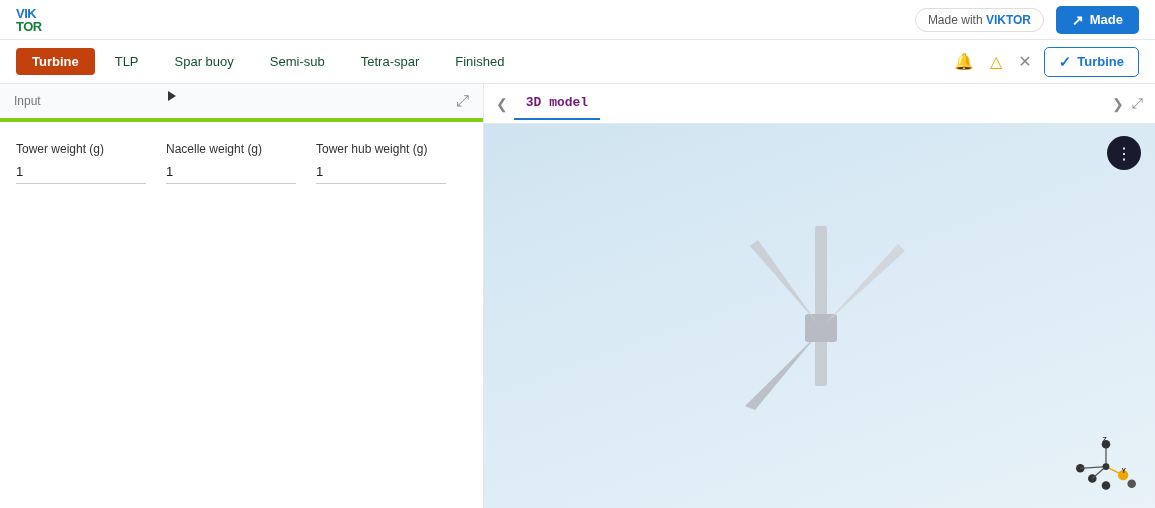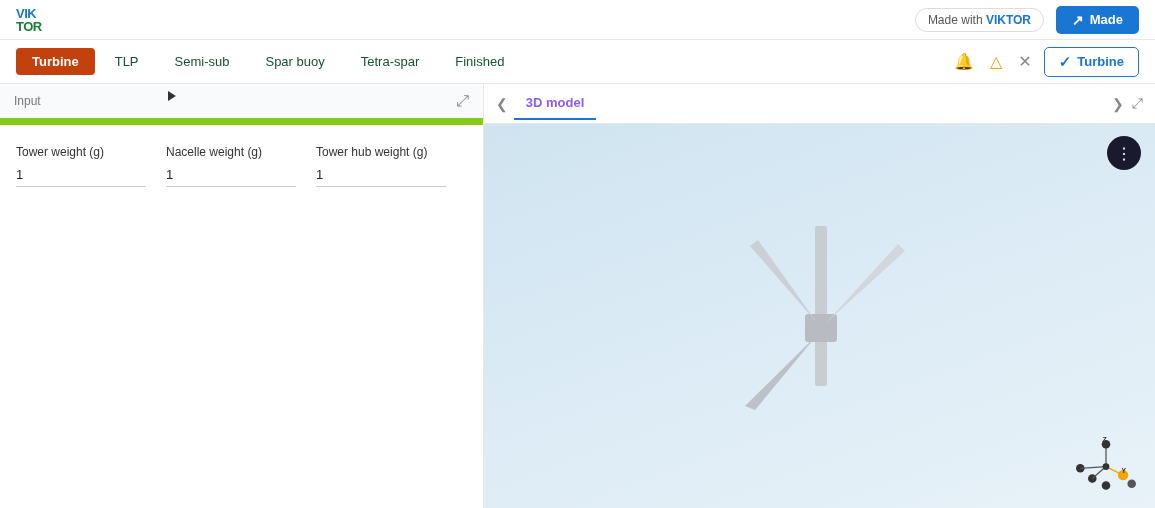--- a/index.html
+++ b/index.html
@@ -63,21 +63,21 @@
     .main-content {
       display: flex; height: calc(508px - 84px);
     }
 
     
     .left-panel {
       width: 484px; border-right: 1px solid #e5e7eb; display: flex; flex-direction: column;
     }
     .panel-header {
       display: flex; align-items: center; justify-content: space-between;
-      padding: 8px 14px; border-bottom: 7px solid #84cc16; background: #f9fafb;
+      padding: 8px 14px; border-bottom: 4px solid #84cc16; background: #f9fafb;
     }
     .panel-header-label {
       font-size: 12px; color: #777; font-weight: 500;
     }
     .panel-expand-btn {
       background: none; border: none; cursor: pointer; color: #888; font-size: 16px;
     }
     .panel-body { padding: 20px 16px; flex: 1; }
 
     .input-fields { display: flex; gap: 20px; }
@@ -92,22 +92,22 @@
     .right-panel { flex: 1; display: flex; flex-direction: column; background: #e8f0f7; }
     .right-panel-header {
       display: flex; align-items: center; padding: 0 12px; height: 40px;
       background: #fff; border-bottom: 1px solid #e5e7eb;
     }
     .right-panel-tabs { display: flex; align-items: center; }
     .chevron-left-btn {
       background: none; border: none; cursor: pointer; color: #888; font-size: 14px; margin-right: 6px;
     }
     .right-tab {
-      font-size: 13px; font-weight: 600; color: #8b5cf6;
-      padding: 8px 12px; border-bottom: 2px solid #1976d2;
+      font-size: 13px; font-weight: 600; color: #701a75;
+      padding: 8px 12px; border-bottom: 2px solid #1976d2; font-family: Liberation Mono, monospace;
     }
     .right-panel-actions {
       margin-left: auto; display: flex; align-items: center; gap: 8px;
     }
     .right-action-btn {
       background: none; border: none; cursor: pointer; color: #888; font-size: 14px;
     }
 
     
     .view-3d {
@@ -158,22 +158,22 @@
       <span class="share-icon">↗</span>
       <span>Made</span>
     </button>
   </div>
 </div>
 
 <div class="nav-bar">
   <div class="nav-tabs">
     <button class="nav-tab active">Turbine</button>
     <button class="nav-tab">TLP</button>
+    <button class="nav-tab">Spar buoy</button>
     <button class="nav-tab">Semi-sub</button>
-    <button class="nav-tab">Spar buoy</button>
     <button class="nav-tab">Tetra-spar</button>
     <button class="nav-tab">Finished</button>
   </div>
   <div class="nav-bar-right">
     <button class="icon-btn">
       <span>🔔</span>
     </button>
     <button class="icon-btn">
       <span style="color:#f0a500;">△</span>
     </button>

